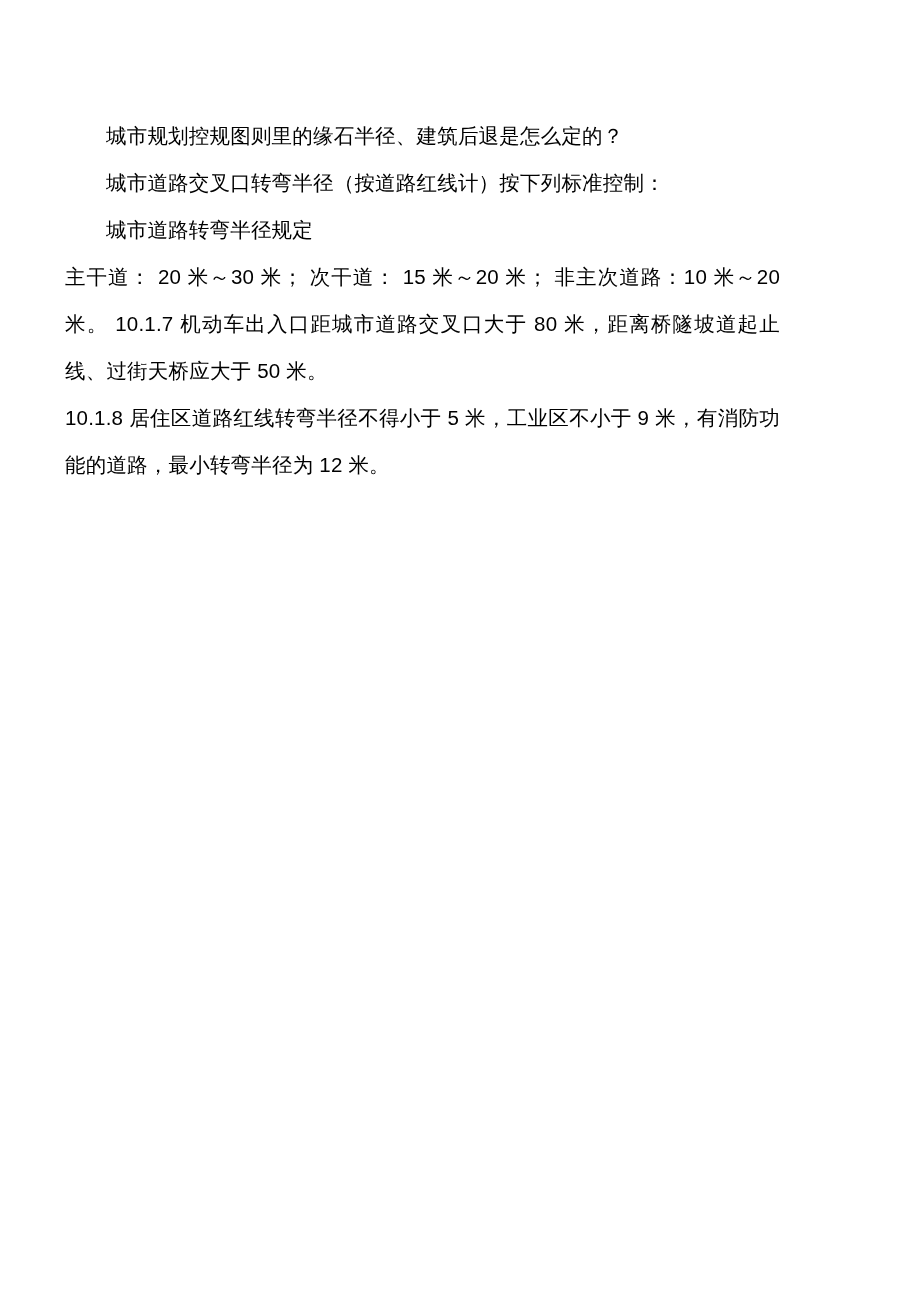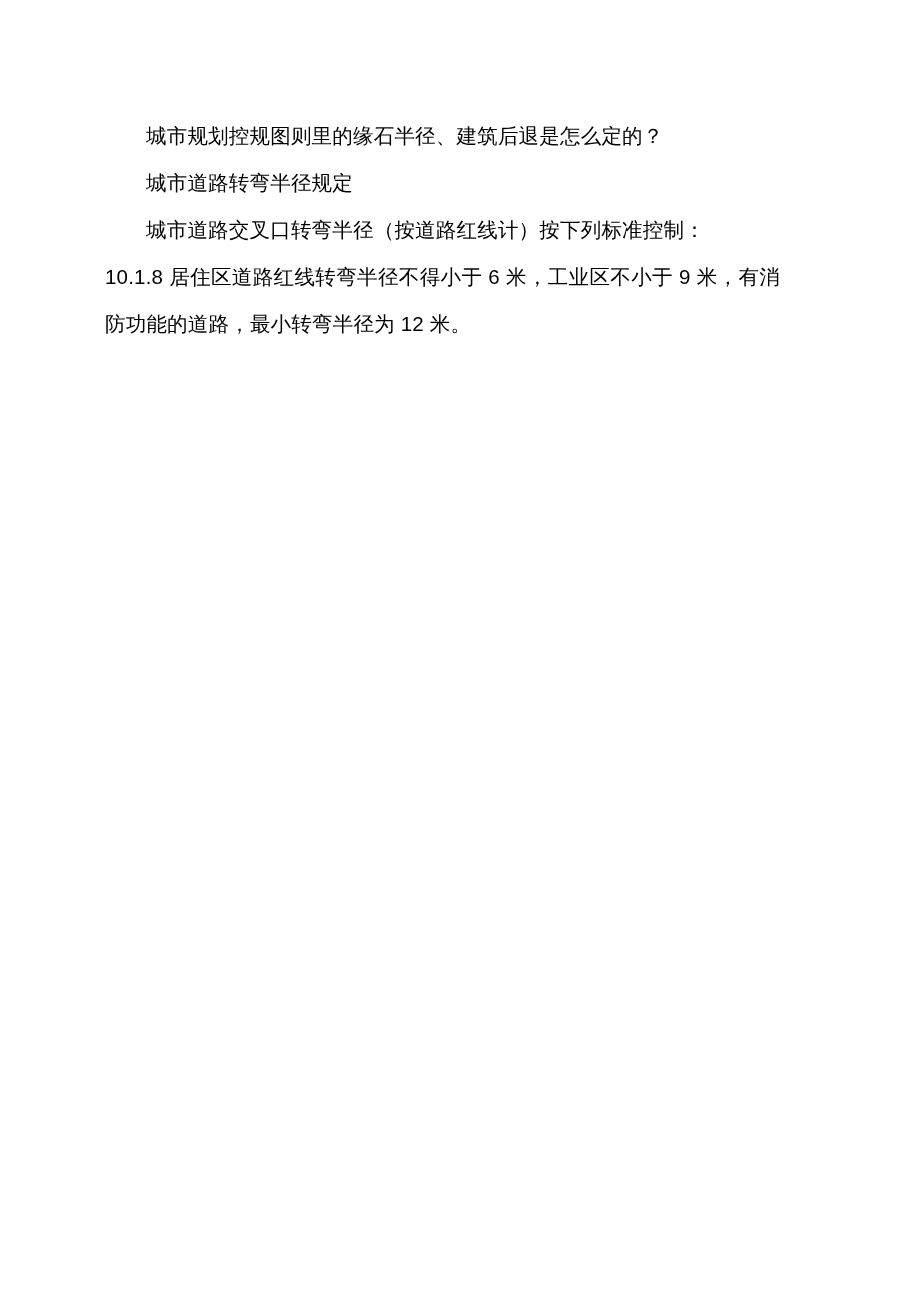--- a/index.html
+++ b/index.html
@@ -13,21 +13,21 @@
     font-family: "Liberation Sans", "DejaVu Sans", sans-serif;
     color: #000000;
     overflow: hidden;
   }
   .page {
     position: relative;
     width: 920px;
     height: 1302px;
     background: #ffffff;
     box-sizing: border-box;
-    padding: 112px 140px 0 105px;
+    padding: 112px 140px 0 65px;
   }
   .doc-body {
     font-size: 20.5px;
     line-height: 47px;
     letter-spacing: 0.2px;
     text-align: justify;
     text-justify: inter-ideograph;
   }
   .para {
     margin: 0;
@@ -36,17 +36,18 @@
   .para.indent {
     text-indent: 41px;
   }
 </style>
 </head>
 <body>
 
 <div class="page">
   <div class="doc-body">
     <p class="para indent">城市规划控规图则里的缘石半径、建筑后退是怎么定的？</p>
+    <p class="para indent">城市道路交叉口转弯半径（按道路红线计）按下列标准控制：</p>
     <p class="para indent">城市道路转弯半径规定</p>
-    <p class="para indent">城市道路交叉口转弯半径（按道路红线计）按下列标准控制：</p>
-    <p class="para">10.1.8 居住区道路红线转弯半径不得小于 6 米，工业区不小于 9 米，有消防功能的道路，最小转弯半径为 12 米。</p>
+    <p class="para">主干道：  20 米～30 米；          次干道：  15 米～20 米；          非主次道路：10 米～20 米。            10.1.7 机动车出入口距城市道路交叉口大于 80 米，距离桥隧坡道起止线、过街天桥应大于 50 米。</p>
+    <p class="para">10.1.8 居住区道路红线转弯半径不得小于 5 米，工业区不小于 9 米，有消防功能的道路，最小转弯半径为 12 米。</p>
   </div>
 </div>
 
 </body></html>

